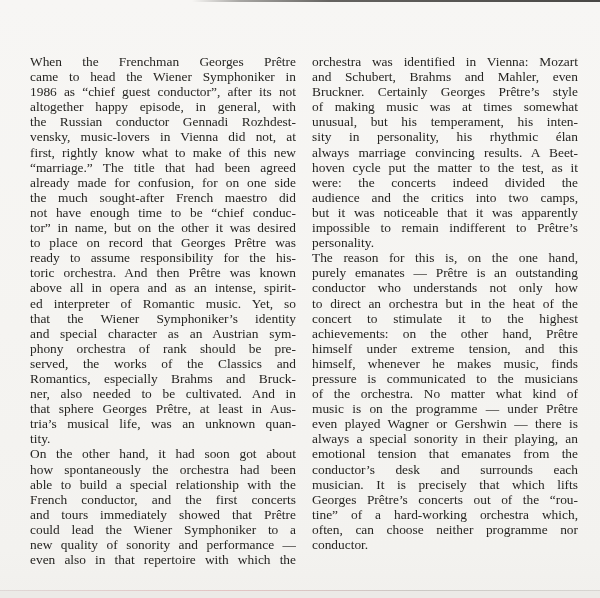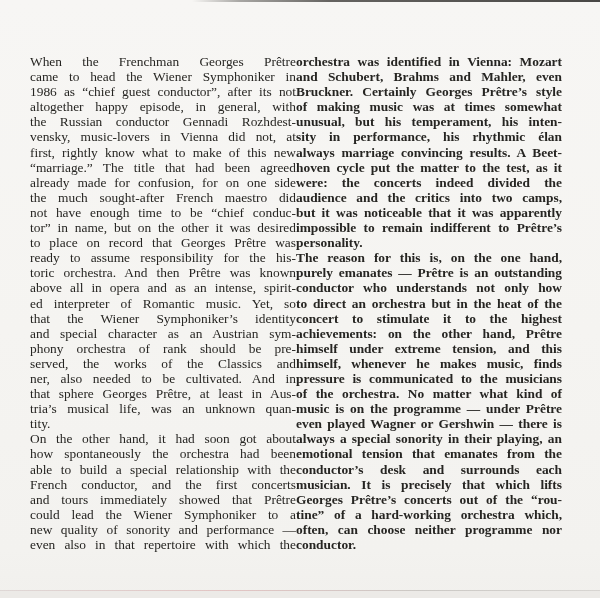--- a/index.html
+++ b/index.html
@@ -37,21 +37,21 @@
   .col {
     position: absolute;
     top: 54px;
     width: 266px;
     color: #262522;
     font-size: 13.4px;
     line-height: 15.1px;
     text-rendering: optimizeLegibility;
   }
   .col-left  { left: 30px; }
-  .col-right { left: 296px; font-weight: bold; }
+  .col-right { left: 312px; }
   .line {
     text-align: justify;
     text-align-last: justify;
     min-height: 15.1px;
     white-space: normal;
   }
   .line.end { text-align-last: left; }
 </style>
 </head>
 <body>
@@ -73,40 +73,41 @@
       <div class="line">tor” in name, but on the other it was desired</div>
       <div class="line">to place on record that Georges Prêtre was</div>
       <div class="line">ready to assume responsibility for the his-</div>
       <div class="line">toric orchestra. And then Prêtre was known</div>
       <div class="line">above all in opera and as an intense, spirit-</div>
       <div class="line">ed interpreter of Romantic music. Yet, so</div>
       <div class="line">that the Wiener Symphoniker’s identity</div>
       <div class="line">and special character as an Austrian sym-</div>
       <div class="line">phony orchestra of rank should be pre-</div>
       <div class="line">served, the works of the Classics and</div>
+      <div class="line">Romantics, especially Brahms and Bruck-</div>
       <div class="line">ner, also needed to be cultivated. And in</div>
       <div class="line">that sphere Georges Prêtre, at least in Aus-</div>
       <div class="line">tria’s musical life, was an unknown quan-</div>
       <div class="line end">tity.</div>
       <div class="line">On the other hand, it had soon got about</div>
       <div class="line">how spontaneously the orchestra had been</div>
       <div class="line">able to build a special relationship with the</div>
       <div class="line">French conductor, and the first concerts</div>
       <div class="line">and tours immediately showed that Prêtre</div>
       <div class="line">could lead the Wiener Symphoniker to a</div>
       <div class="line">new quality of sonority and performance —</div>
       <div class="line">even also in that repertoire with which the</div>
     </div>
   <div class="col col-right">
       <div class="line">orchestra was identified in Vienna: Mozart</div>
       <div class="line">and Schubert, Brahms and Mahler, even</div>
       <div class="line">Bruckner. Certainly Georges Prêtre’s style</div>
       <div class="line">of making music was at times somewhat</div>
       <div class="line">unusual, but his temperament, his inten-</div>
-      <div class="line">sity in performance, his rhythmic élan</div>
+      <div class="line">sity in personality, his rhythmic élan</div>
       <div class="line">always marriage convincing results. A Beet-</div>
       <div class="line">hoven cycle put the matter to the test, as it</div>
       <div class="line">were: the concerts indeed divided the</div>
       <div class="line">audience and the critics into two camps,</div>
       <div class="line">but it was noticeable that it was apparently</div>
       <div class="line">impossible to remain indifferent to Prêtre’s</div>
       <div class="line end">personality.</div>
       <div class="line">The reason for this is, on the one hand,</div>
       <div class="line">purely emanates — Prêtre is an outstanding</div>
       <div class="line">conductor who understands not only how</div>

